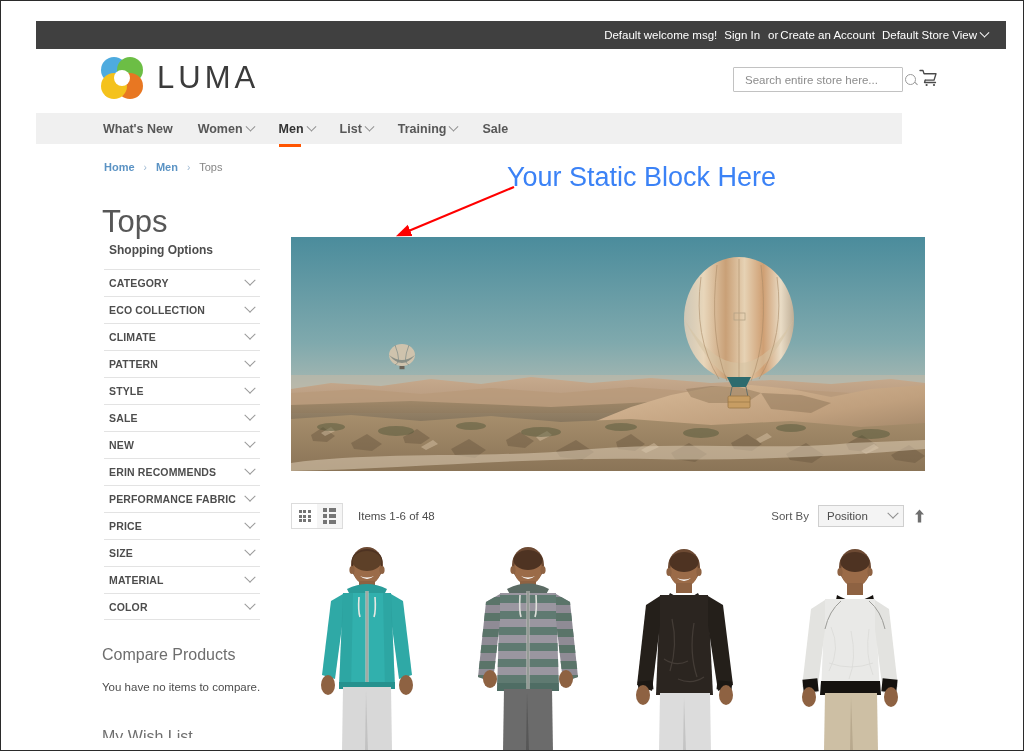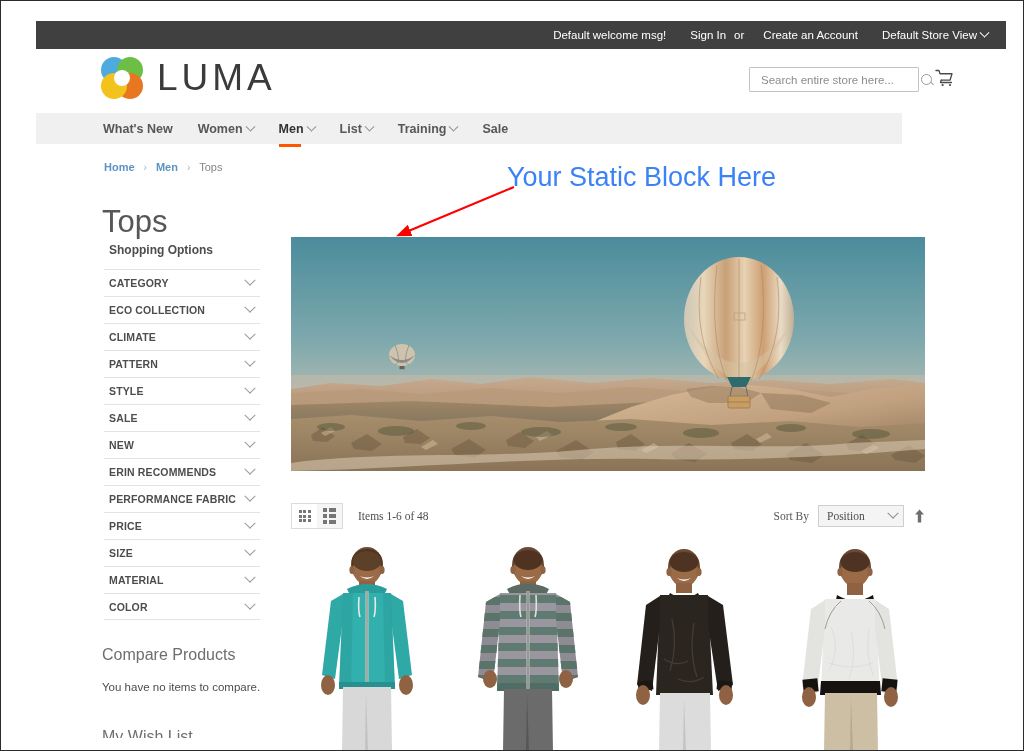--- a/index.html
+++ b/index.html
@@ -30,21 +30,21 @@
     width: 970px; height: 28px;
     background: #404040;
     color: #ffffff;
     font-size: 11.5px;
     display: flex;
     align-items: center;
     justify-content: flex-end;
     padding-right: 18px;
     white-space: nowrap;
   }
-  #top-bar .tb-item { margin-left: 24px; color: #ffffff; text-decoration: none; }
+  #top-bar .tb-item { margin-left: 7px; color: #ffffff; text-decoration: none; }
   #top-bar .tb-plain { margin-left: 13px; }
   #top-bar .tb-or { margin-left: 8px; margin-right: -5px; }
   .caret-down {
     display: inline-block;
     width: 7px; height: 7px;
     border-right: 1.3px solid currentColor;
     border-bottom: 1.3px solid currentColor;
     transform: rotate(45deg) translate(-2px,-2px);
     margin-left: 4px;
     vertical-align: middle;
@@ -75,29 +75,29 @@
   #logo-mark .p-green  { background: #6cbe45; left: 16px; top: 0;  }
   #logo-mark .p-orange { background: #e87722; left: 16px; top: 16px; }
   #logo-mark .p-yellow { background: #f4c21c; left: 0;   top: 16px; }
   #logo-mark .hole {
     position: absolute; left: 13px; top: 13px;
     width: 16px; height: 16px; border-radius: 50%;
     background: #ffffff;
   }
   #logo-text {
     margin-left: 14px;
-    font-size: 37px;
+    font-size: 31px;
     letter-spacing: 4px;
     color: #3b3b3b;
     font-weight: 400;
   }
 
   #search-wrap {
     position: absolute;
-    right: 52px; top: 18px;
+    right: 68px; top: 18px;
     display: flex; align-items: center;
   }
   #search-box {
     width: 170px; height: 25px;
     border: 1px solid #c2c2c2;
     background: #ffffff;
     display: flex; align-items: center;
     padding: 0 6px 0 9px;
     border-radius: 1px;
   }
@@ -258,21 +258,21 @@
     left: 290px; top: 236px;
     width: 634px; height: 234px;
     overflow: hidden;
   }
   #banner svg { display: block; }
 
   
   #toolbar {
     position: absolute;
     left: 290px; top: 500px;
-    width: 634px; height: 32px; font-family: Liberation Serif, serif;
+    width: 634px; height: 32px;
   }
   #view-modes {
     position: absolute; left: 0; top: 2px;
     display: flex;
     border: 1px solid #dcdcdc;
     background: #f5f5f5;
   }
   .view-btn {
     width: 25px; height: 24px;
     display: flex; align-items: center; justify-content: center;

